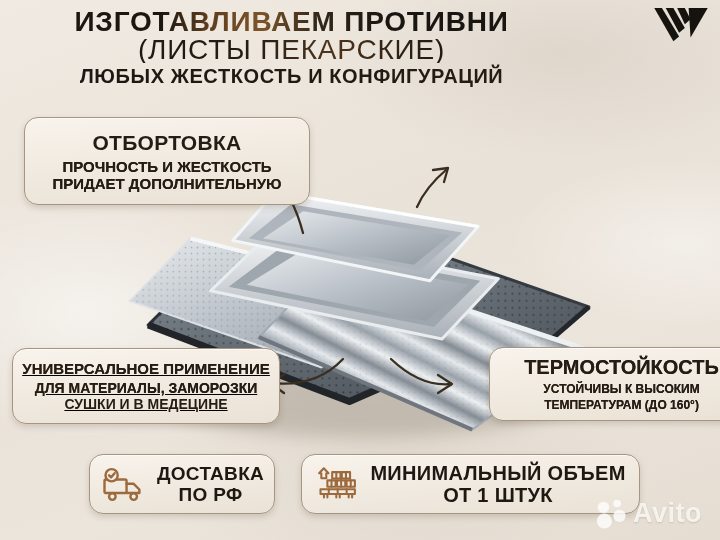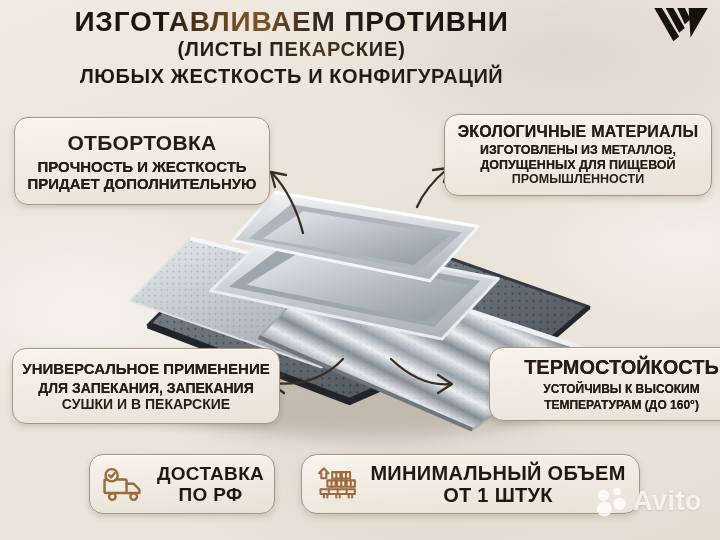--- a/index.html
+++ b/index.html
@@ -9,21 +9,21 @@
     background:
       radial-gradient(ellipse 340px 150px at 78% 10%, rgba(208,198,186,.45), transparent 70%),
       radial-gradient(ellipse 300px 180px at 12% 58%, rgba(255,255,255,.55), transparent 70%),
       radial-gradient(ellipse 360px 160px at 55% 85%, rgba(205,196,184,.35), transparent 70%),
       radial-gradient(ellipse 250px 120px at 95% 45%, rgba(255,255,255,.4), transparent 70%),
       linear-gradient(160deg,#f0eae2 0%,#e9e2d8 45%,#ece5dc 70%,#e5ddd2 100%);
   }
   
   .title-wrap{position:absolute;left:0;top:7px;width:583px;text-align:center;}
   .t-line1{font-size:28px;font-weight:700;letter-spacing:.8px;line-height:29px;}
-  .t-line2{font-size:20px;font-weight:700;letter-spacing:.8px;line-height:27px;}
+  .t-line2{font-size:28px;font-weight:400;letter-spacing:.8px;line-height:27px;}
   .t-line3{font-size:20px;font-weight:700;letter-spacing:.6px;line-height:24px;margin-top:1px;}
   .gt{color:#241d15;display:inline-block;}
   @supports ((-webkit-background-clip:text) or (background-clip:text)){
     .gt{-webkit-background-clip:text;background-clip:text;color:transparent;}
     .g-l1{background-image:linear-gradient(92deg,#1c1610 0%,#1c1610 20%,#5e3d1e 31%,#7b5429 43%,#33271a 56%,#191510 72%,#191510 100%);}
     .g-l2{background-image:linear-gradient(92deg,#1f1913 0%,#241d15 38%,#4e341b 62%,#352515 80%,#1f1913 100%);}
     .g-l3{background-image:linear-gradient(92deg,#1c1712 0%,#241d15 100%);}
     .g-tl-b{background-image:linear-gradient(90deg,#251e17 0%,#2b2219 55%,#6b4627 84%,#7d5430 100%);}
     .g-tr-t{background-image:linear-gradient(90deg,#241d16 0%,#241d16 46%,#7c5737 76%,#a37b52 100%);}
     .g-tr-b{background-image:linear-gradient(90deg,#241d16 0%,#3b2c1e 52%,#7a5433 82%,#8f6642 100%);}
@@ -35,50 +35,50 @@
   .box{
     position:absolute;box-sizing:border-box;
     background:linear-gradient(175deg,#f8f3ec 0%,#f0e9df 55%,#eae2d6 100%);
     border:1px solid #a59581;border-radius:14px;
     box-shadow:0 3px 6px rgba(96,76,56,.2), inset 0 1px 0 rgba(255,255,255,.7);
     display:flex;flex-direction:column;justify-content:center;align-items:center;
     text-align:center;padding:6px 8px;
   }
   .box-title{font-weight:700;color:#241d16;}
   .box-line{font-weight:700;color:#241d16;display:block;}
-  #box-tl{left:14px;top:117px;width:256px;height:88px;}
+  #box-tl{left:24px;top:117px;width:286px;height:88px;}
   #box-tl .box-title{font-size:21px;letter-spacing:.3px;margin-bottom:3px;}
   #box-tl .box-line{font-size:15px;line-height:17px;}
   #box-tr{left:444px;top:114px;width:268px;height:82px;}
   #box-tr .box-title{font-size:16px;letter-spacing:.2px;margin-bottom:2px;}
   #box-tr .box-line{font-size:12.5px;line-height:14.5px;}
-  #box-bl{left:12px;top:348px;width:268px;height:76px;}
+  #box-bl{left:12px;top:348px;width:268px;height:76px;text-decoration:underline;}
   #box-bl .box-title{font-size:15px;margin-bottom:3px;}
   #box-bl .box-line{font-size:14px;line-height:16px;}
   #box-br{left:445px;top:347px;width:265px;height:74px;margin-left:44px;}
   #box-br .box-title{font-size:20px;margin-bottom:2px;}
   #box-br .box-line{font-size:12px;line-height:16px;}
   
   .badge{
     position:absolute;box-sizing:border-box;
     background:linear-gradient(175deg,#f8f3ec 0%,#efe8de 60%,#eae2d6 100%);
     border:1px solid #a59581;border-radius:14px;
     box-shadow:0 3px 6px rgba(96,76,56,.2), inset 0 1px 0 rgba(255,255,255,.7);
     display:flex;flex-direction:row;justify-content:center;align-items:center;gap:11px;
   }
   #badge-delivery{left:89px;top:454px;width:186px;height:60px;}
-  #badge-volume{left:301px;top:454px;width:339px;height:60px;border-radius:16px;}
+  #badge-volume{left:301px;top:454px;width:339px;height:60px;}
   .badge-text{text-align:center;font-weight:700;color:#1d1812;}
   #badge-delivery .badge-text{font-size:19px;line-height:21px;letter-spacing:.3px;}
   #badge-volume .badge-text{font-size:20px;line-height:22px;letter-spacing:.3px;}
   
   .trays{position:absolute;left:122px;top:178px;width:478px;height:292px;}
   .arrows{position:absolute;left:0;top:0;width:720px;height:540px;pointer-events:none;}
   
-  .watermark{position:absolute;left:594px;top:484px;display:flex;align-items:center;gap:5px;}
+  .watermark{position:absolute;left:594px;top:496px;display:flex;align-items:center;gap:5px;}
   .watermark-text{
     font-size:27px;font-weight:700;color:rgba(252,250,246,.85);letter-spacing:.5px;
     text-shadow:0 1px 2px rgba(120,105,90,.25);
   }
 </style>
 </head>
 <body>
 
 <div class="canvas">
 
@@ -192,31 +192,25 @@
       </g>
     </g>
   </svg>
 
   <div class="box" id="box-tl">
     <div class="box-title">ОТБОРТОВКА</div>
     <span class="box-line gt g-tl-b">ПРОЧНОСТЬ И ЖЕСТКОСТЬ</span>
     <span class="box-line gt g-tl-b">ПРИДАЕТ ДОПОЛНИТЕЛЬНУЮ</span>
   </div>
 
-  <div class="box" id="box-tr">
-    <div class="box-title gt g-tr-t">ЭКОЛОГИЧНЫЕ МАТЕРИАЛЫ</div>
-    <span class="box-line gt g-tr-b">ИЗГОТОВЛЕНЫ ИЗ МЕТАЛЛОВ,</span>
-    <span class="box-line gt g-tr-b">ДОПУЩЕННЫХ ДЛЯ ПИЩЕВОЙ</span>
-    <span class="box-line">ПРОМЫШЛЕННОСТИ</span>
-  </div>
 
   <div class="box" id="box-bl">
     <div class="box-title gt g-left">УНИВЕРСАЛЬНОЕ ПРИМЕНЕНИЕ</div>
-    <span class="box-line gt g-left">ДЛЯ ЗАПЕКАНИЯ, ЗАПЕКАНИЯ</span>
-    <span class="box-line">СУШКИ И В ПЕКАРСКИЕ</span>
+    <span class="box-line gt g-left">ДЛЯ МАТЕРИАЛЫ, ЗАМОРОЗКИ</span>
+    <span class="box-line">СУШКИ И В МЕДЕЦИНЕ</span>
   </div>
 
   <div class="box" id="box-br">
     <div class="box-title gt g-left">ТЕРМОСТОЙКОСТЬ</div>
     <span class="box-line gt g-left">УСТОЙЧИВЫ К ВЫСОКИМ</span>
     <span class="box-line gt g-left">ТЕМПЕРАТУРАМ (ДО 160°)</span>
   </div>
 
   <div class="badge" id="badge-delivery">
     <svg width="46" height="37" viewBox="0 0 32 26">

